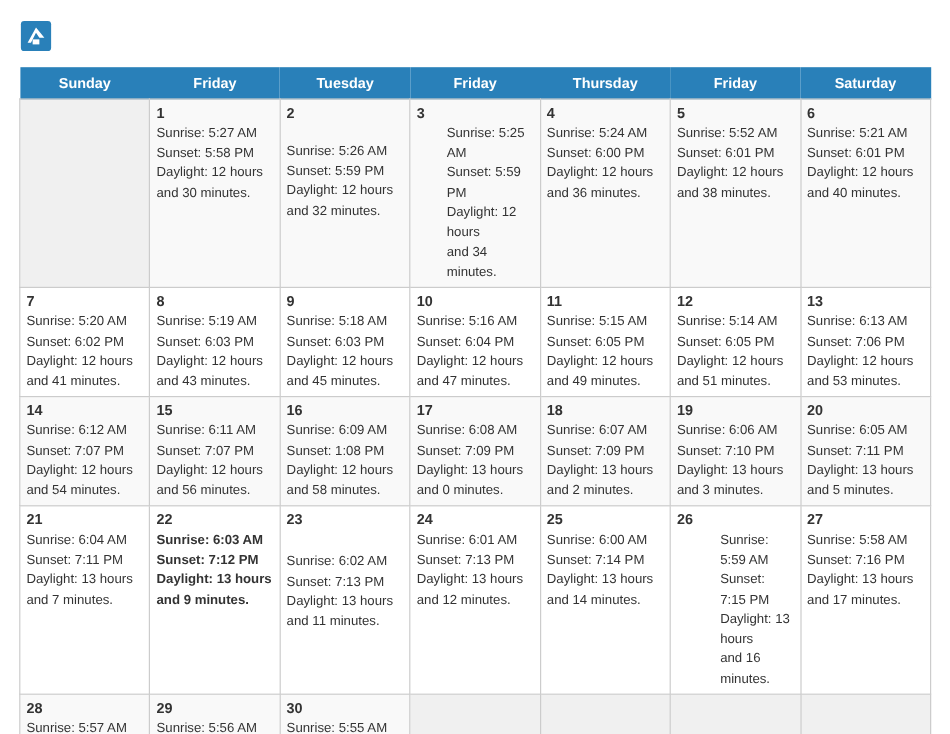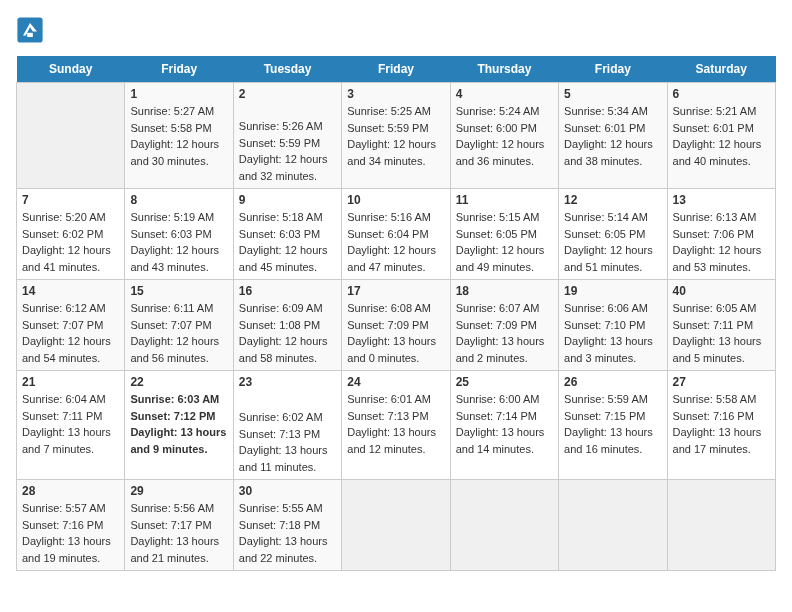--- a/index.html
+++ b/index.html
@@ -131,35 +131,35 @@
         </td>
         <td>
           <span class="day-num">2</span>
           <div class="day-info" style="white-space: pre-line; margin-top: 17px;">Sunrise: 5:26 AM
 Sunset: 5:59 PM
 Daylight: 12 hours
 and 32 minutes.</div>
         </td>
         <td>
           <span class="day-num">3</span>
-          <div class="day-info" style="white-space: pre-line;">Sunrise: 5:25 AM
+          <div class="day-info" style="white-space: pre-line; margin-left: 25px;">Sunrise: 5:25 AM
 Sunset: 5:59 PM
 Daylight: 12 hours
 and 34 minutes.</div>
         </td>
         <td>
           <span class="day-num">4</span>
           <div class="day-info" style="white-space: pre-line;">Sunrise: 5:24 AM
 Sunset: 6:00 PM
 Daylight: 12 hours
 and 36 minutes.</div>
         </td>
         <td>
           <span class="day-num">5</span>
-          <div class="day-info" style="white-space: pre-line;">Sunrise: 5:34 AM
+          <div class="day-info" style="white-space: pre-line;">Sunrise: 5:52 AM
 Sunset: 6:01 PM
 Daylight: 12 hours
 and 38 minutes.</div>
         </td>
         <td>
           <span class="day-num">6</span>
           <div class="day-info" style="white-space: pre-line;">Sunrise: 5:21 AM
 Sunset: 6:01 PM
 Daylight: 12 hours
 and 40 minutes.</div>
@@ -253,21 +253,21 @@
 and 2 minutes.</div>
         </td>
         <td>
           <span class="day-num">19</span>
           <div class="day-info" style="white-space: pre-line;">Sunrise: 6:06 AM
 Sunset: 7:10 PM
 Daylight: 13 hours
 and 3 minutes.</div>
         </td>
         <td>
-          <span class="day-num">40</span>
+          <span class="day-num">20</span>
           <div class="day-info" style="white-space: pre-line;">Sunrise: 6:05 AM
 Sunset: 7:11 PM
 Daylight: 13 hours
 and 5 minutes.</div>
         </td>
       </tr>
       <tr>
         <td>
           <span class="day-num">21</span>
           <div class="day-info" style="white-space: pre-line;">Sunrise: 6:04 AM
@@ -298,21 +298,21 @@
         </td>
         <td>
           <span class="day-num">25</span>
           <div class="day-info" style="white-space: pre-line;">Sunrise: 6:00 AM
 Sunset: 7:14 PM
 Daylight: 13 hours
 and 14 minutes.</div>
         </td>
         <td>
           <span class="day-num">26</span>
-          <div class="day-info" style="white-space: pre-line;">Sunrise: 5:59 AM
+          <div class="day-info" style="white-space: pre-line; margin-left: 36px;">Sunrise: 5:59 AM
 Sunset: 7:15 PM
 Daylight: 13 hours
 and 16 minutes.</div>
         </td>
         <td>
           <span class="day-num">27</span>
           <div class="day-info" style="white-space: pre-line;">Sunrise: 5:58 AM
 Sunset: 7:16 PM
 Daylight: 13 hours
 and 17 minutes.</div>

